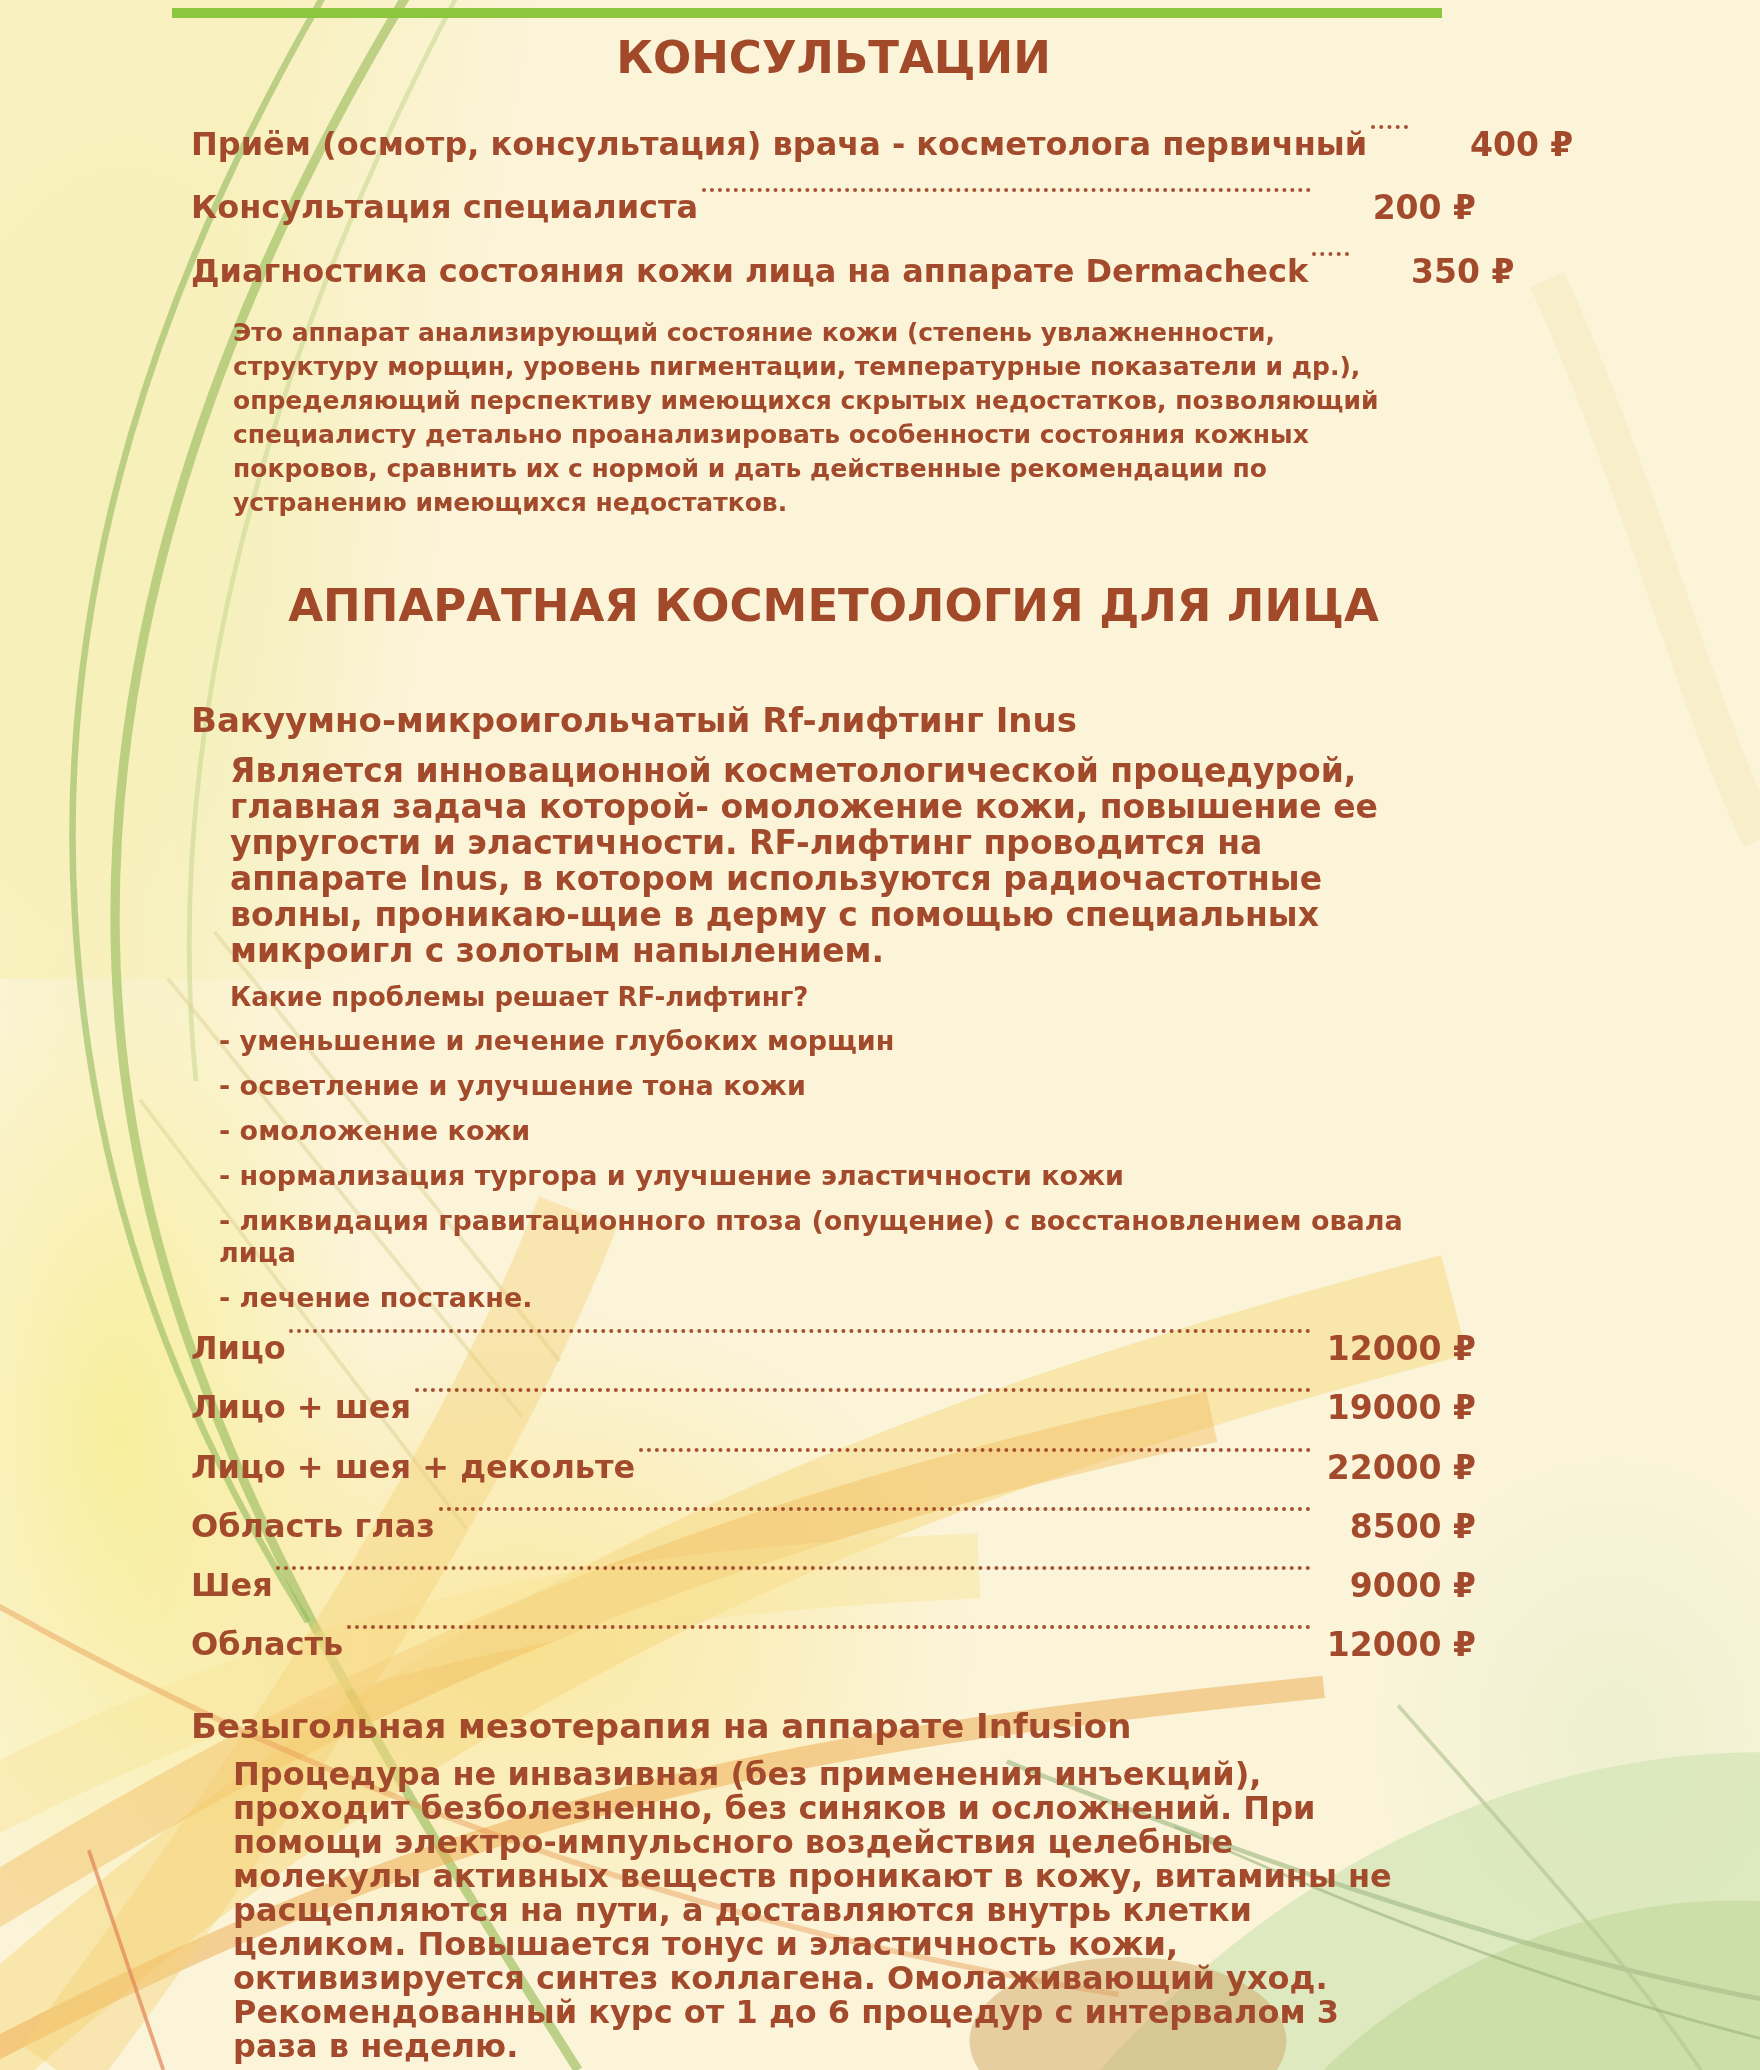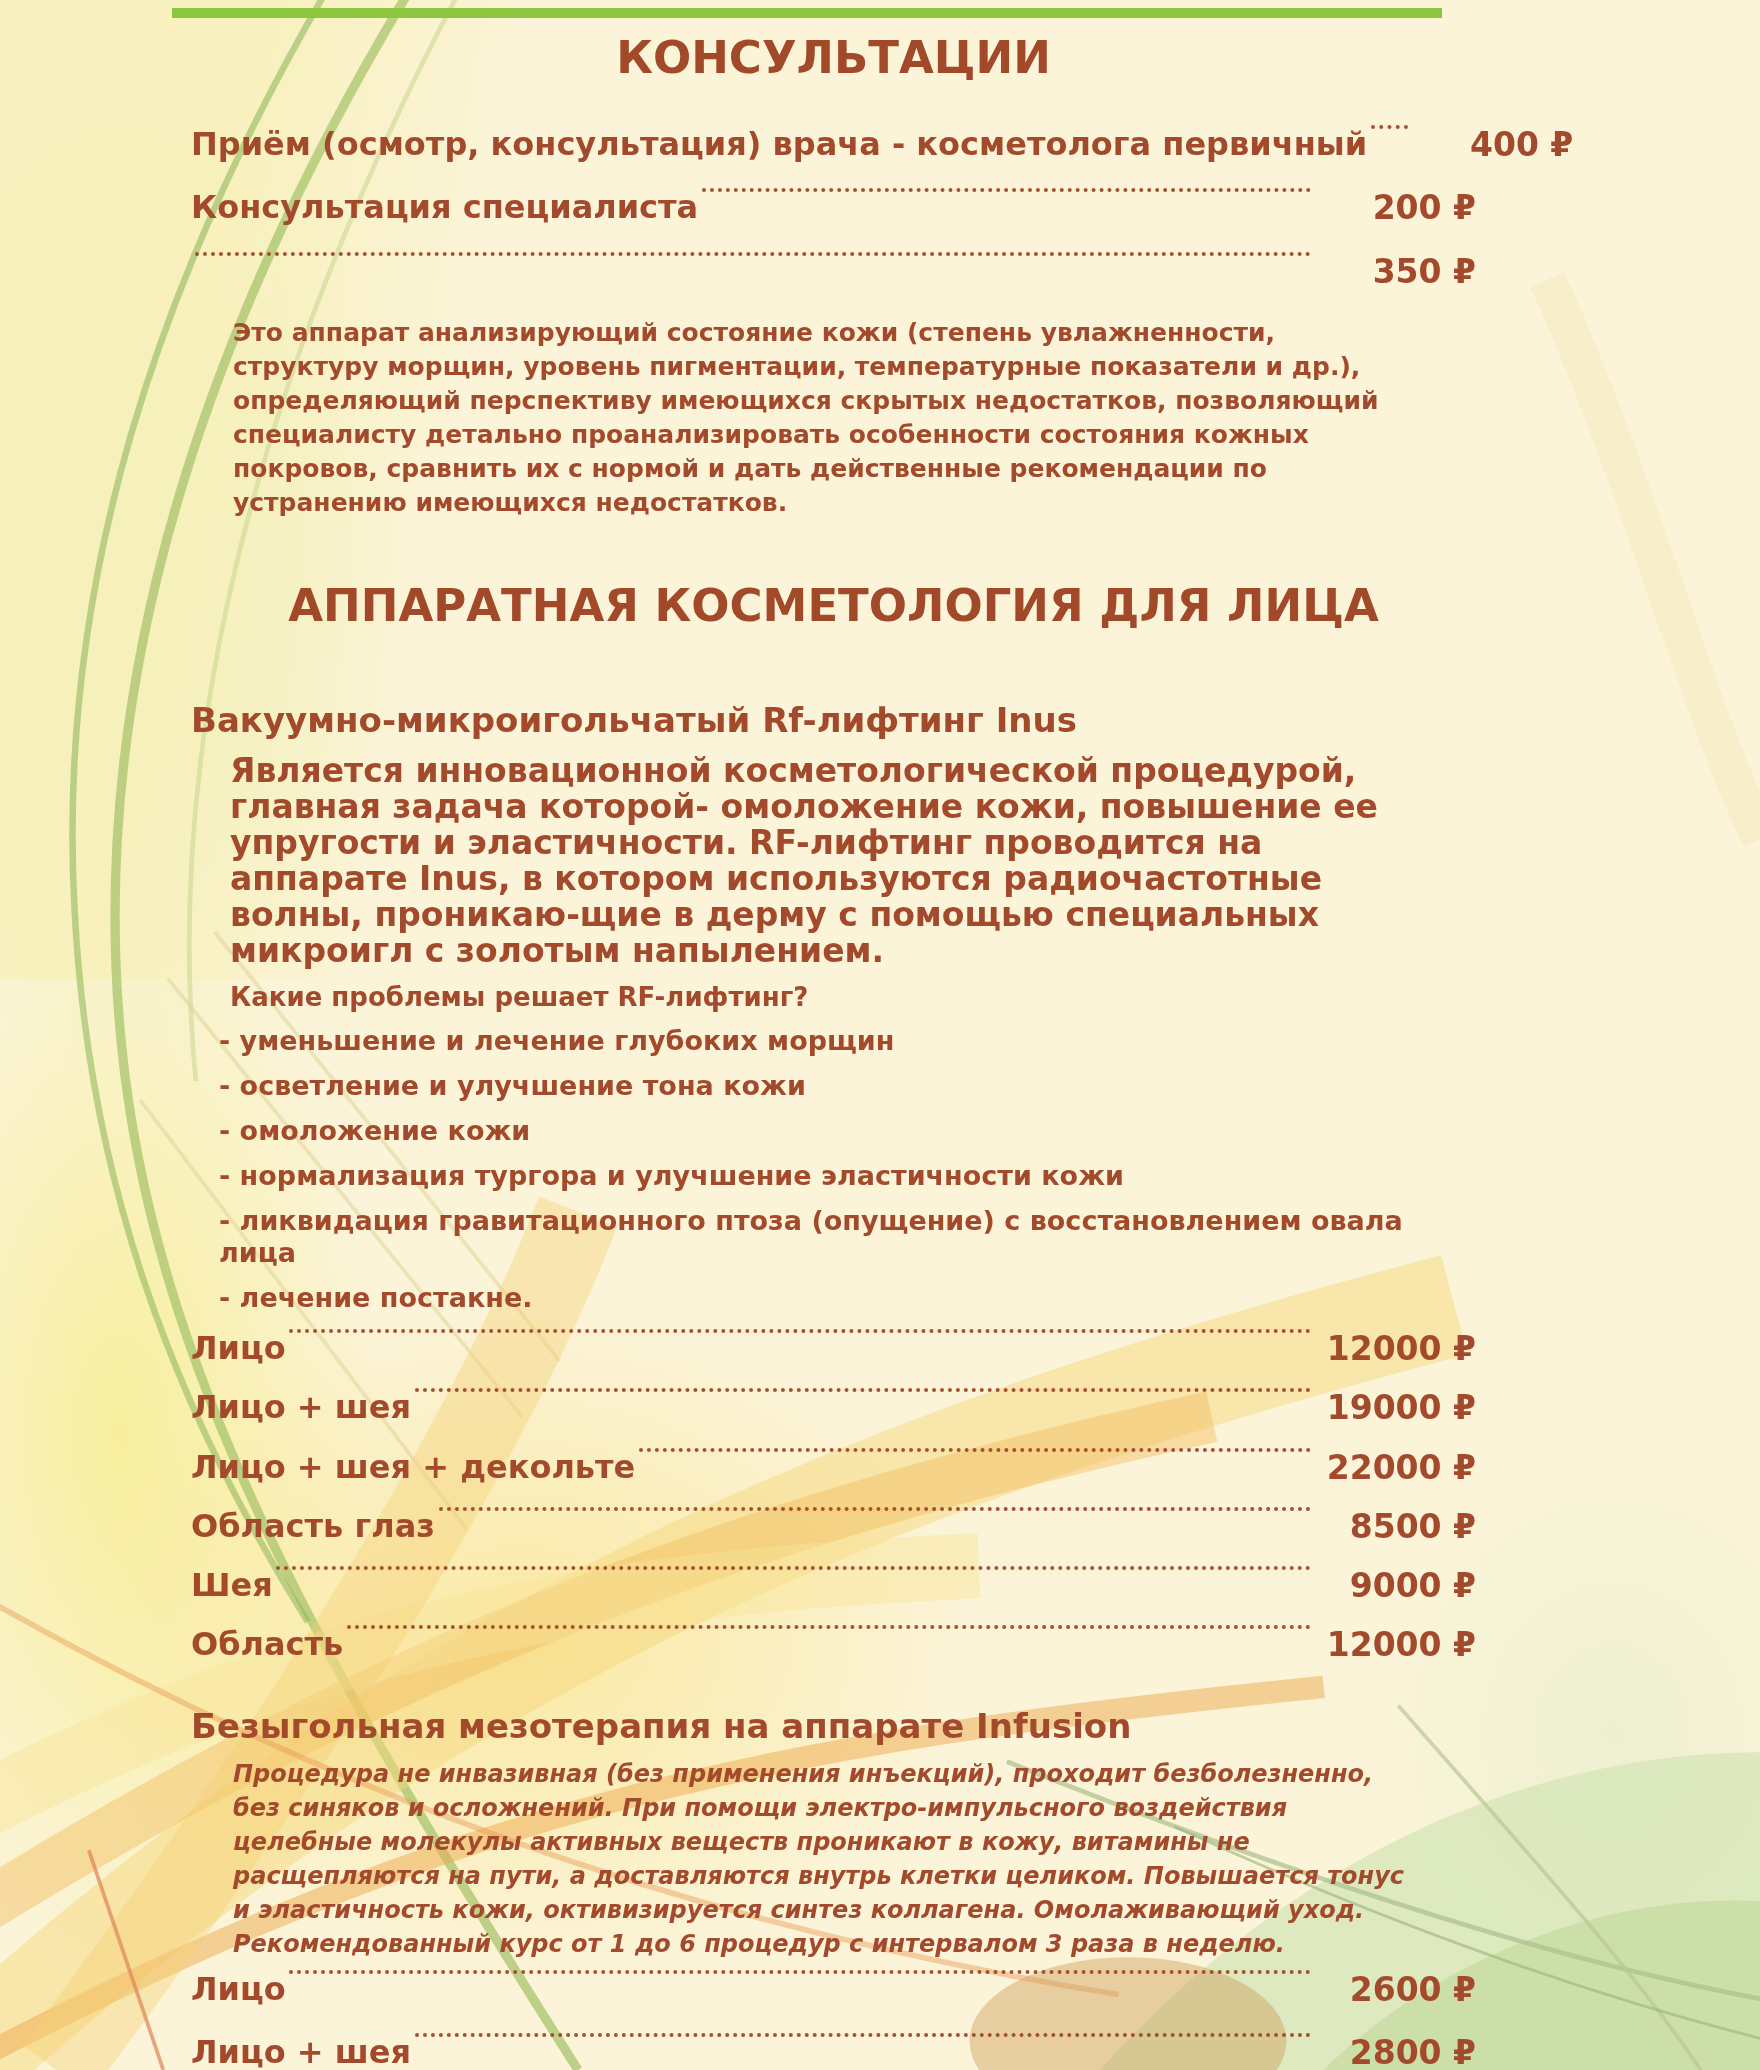--- a/index.html
+++ b/index.html
@@ -38,21 +38,21 @@
   .price-row .price{min-width:158px;text-align:right;white-space:nowrap;font-size:33px;}
   .desc{font-weight:bold;font-size:25px;line-height:34px;margin:5.6px 0 0 42px;max-width:1156px;}
   .sub-heading{font-size:34px;font-weight:bold;margin:69px 0 0;}
   .sub-desc{font-weight:bold;font-size:33px;line-height:36px;margin:13px 0 0 39px;max-width:1203px;}
   .q-heading{font-size:26px;font-weight:bold;margin:13px 0 0 39px;}
   .bullets{margin:13px 0 0 28px;}
   .bullet{font-size:27px;font-weight:bold;line-height:32px;margin-bottom:13px;max-width:1352px;}
   .rf-prices{margin-top:15px;}
   .rf-prices .price-row{margin-bottom:19.6px;}
   .meso-heading{margin-top:41px;}
-  .meso-desc{line-height:34px;font-size:24px;max-width:1175px;margin-left:42px;margin-top:11.2px;font-style:italic;}
+  .meso-desc{line-height:34px;font-size:32px;max-width:1175px;margin-left:42px;margin-top:11.2px;}
   .meso-prices{margin-top:9.3px;}
   .meso-prices .price-row{margin-bottom:23px;}
 </style>
 </head>
 <body>
 
 <div class="bg bg-left"></div>
 <div class="bg bg-left2"></div>
 <div class="bg bg-topleft-wash"></div>
 <div class="bg bg-midyellow"></div>
@@ -93,20 +93,21 @@
       <span class="label">Приём (осмотр, консультация) врача - косметолога первичный</span>
       <span class="dots"></span>
       <span class="price">400 ₽</span>
     </div>
     <div class="price-row">
       <span class="label">Консультация специалиста</span>
       <span class="dots"></span>
       <span class="price">200 ₽</span>
     </div>
     <div class="price-row">
+      <span class="label">Диагностика состояния кожи лица на аппарате Dermacheck</span>
       <span class="dots"></span>
       <span class="price">350 ₽</span>
     </div>
   </div>
 
   <div class="desc">Это аппарат анализирующий состояние кожи (степень увлажненности, структуру морщин, уровень пигментации, температурные показатели и др.), определяющий перспективу имеющихся скрытых недостатков, позволяющий специалисту детально проанализировать особенности состояния кожных покровов, сравнить их с нормой и дать действенные рекомендации по устранению имеющихся недостатков.</div>
 
   <h1 class="section-title second">АППАРАТНАЯ КОСМЕТОЛОГИЯ ДЛЯ ЛИЦА</h1>
 
   <div class="sub-heading">Вакуумно-микроигольчатый Rf-лифтинг Inus</div>

